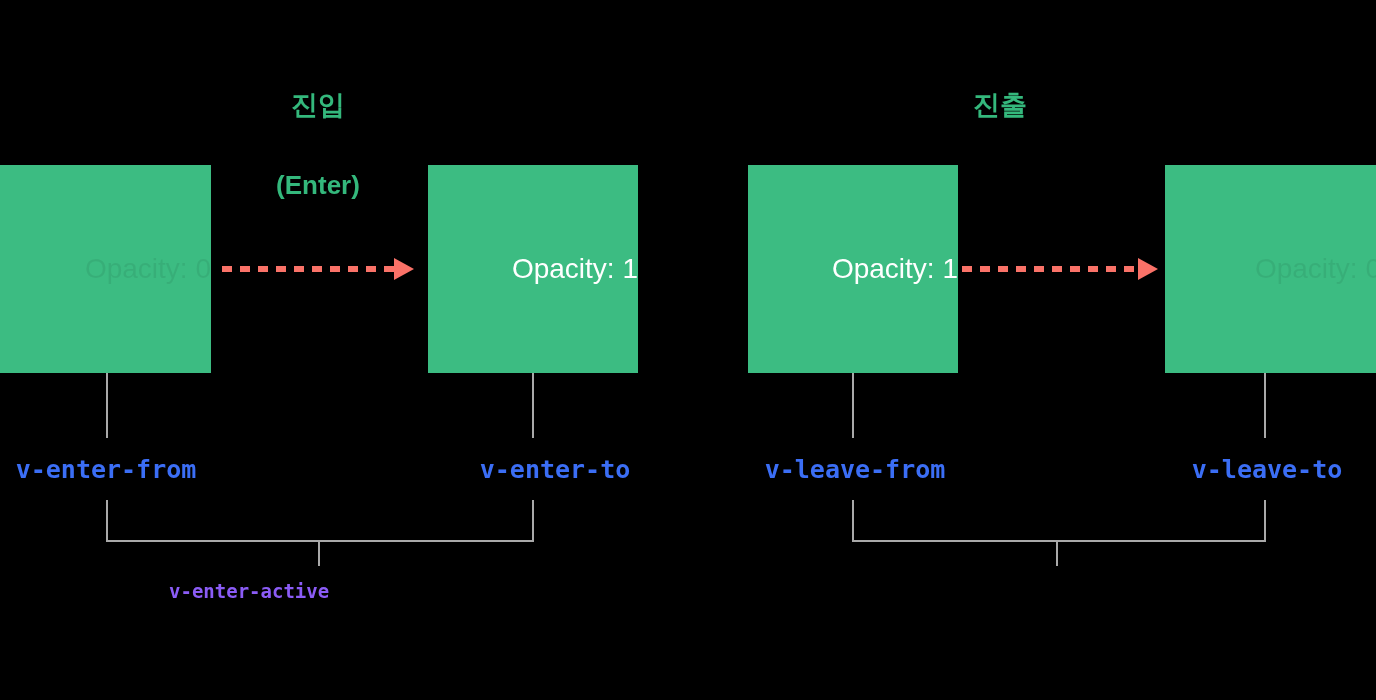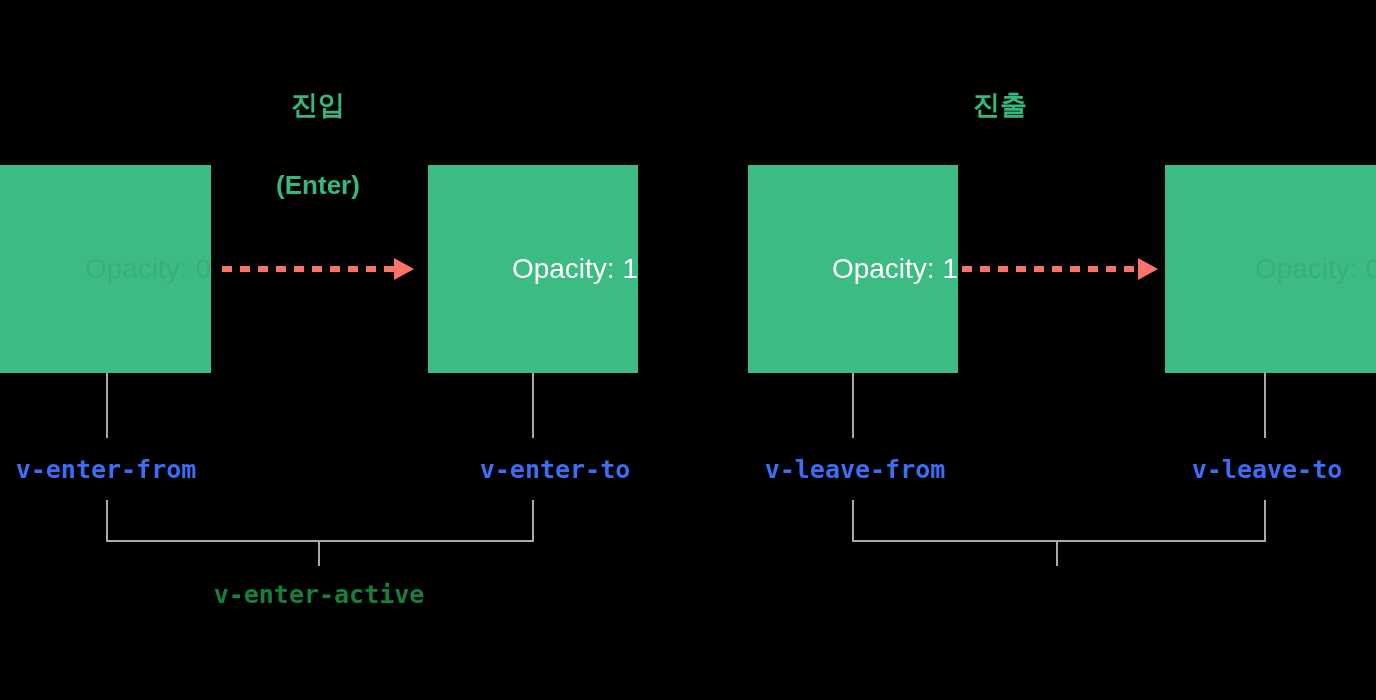--- a/index.html
+++ b/index.html
@@ -98,25 +98,24 @@
     font-size: 25px;
     font-weight: bold;
     color: #3b6ef5;
     white-space: nowrap;
   }
   .code-label.center { text-align: center; }
 
   .active-label {
     position: absolute;
     font-family: "DejaVu Sans Mono", "Liberation Mono", monospace;
-    font-size: 25px;
+    font-size: 19px;
     font-weight: bold;
-    color: #15803d;
+    color: #8b5cf6;
     white-space: nowrap;
-    text-align: center;
   }
 </style>
 </head>
 <body>
 
 <div id="stage">
 
   <div class="section-title" style="left:218px; top:72px; width:200px;">
     <span class="ko">진입</span>
     <span class="en">(Enter)</span>

